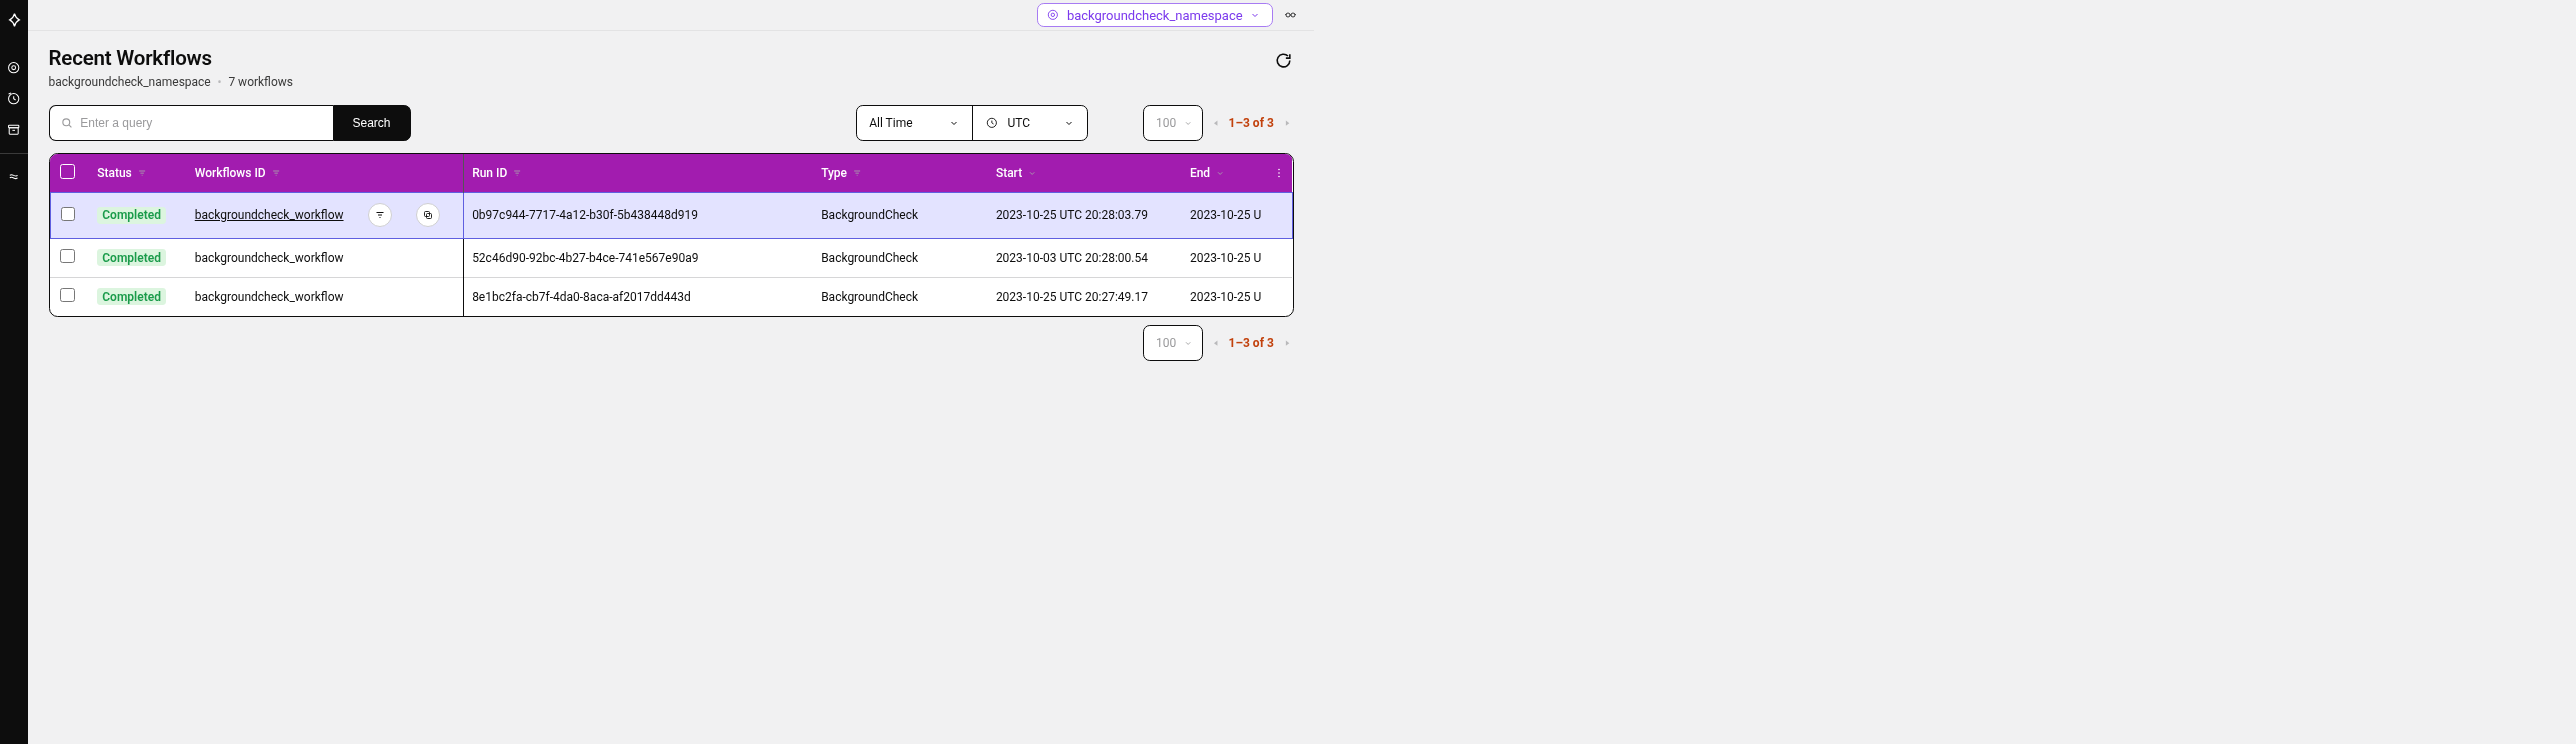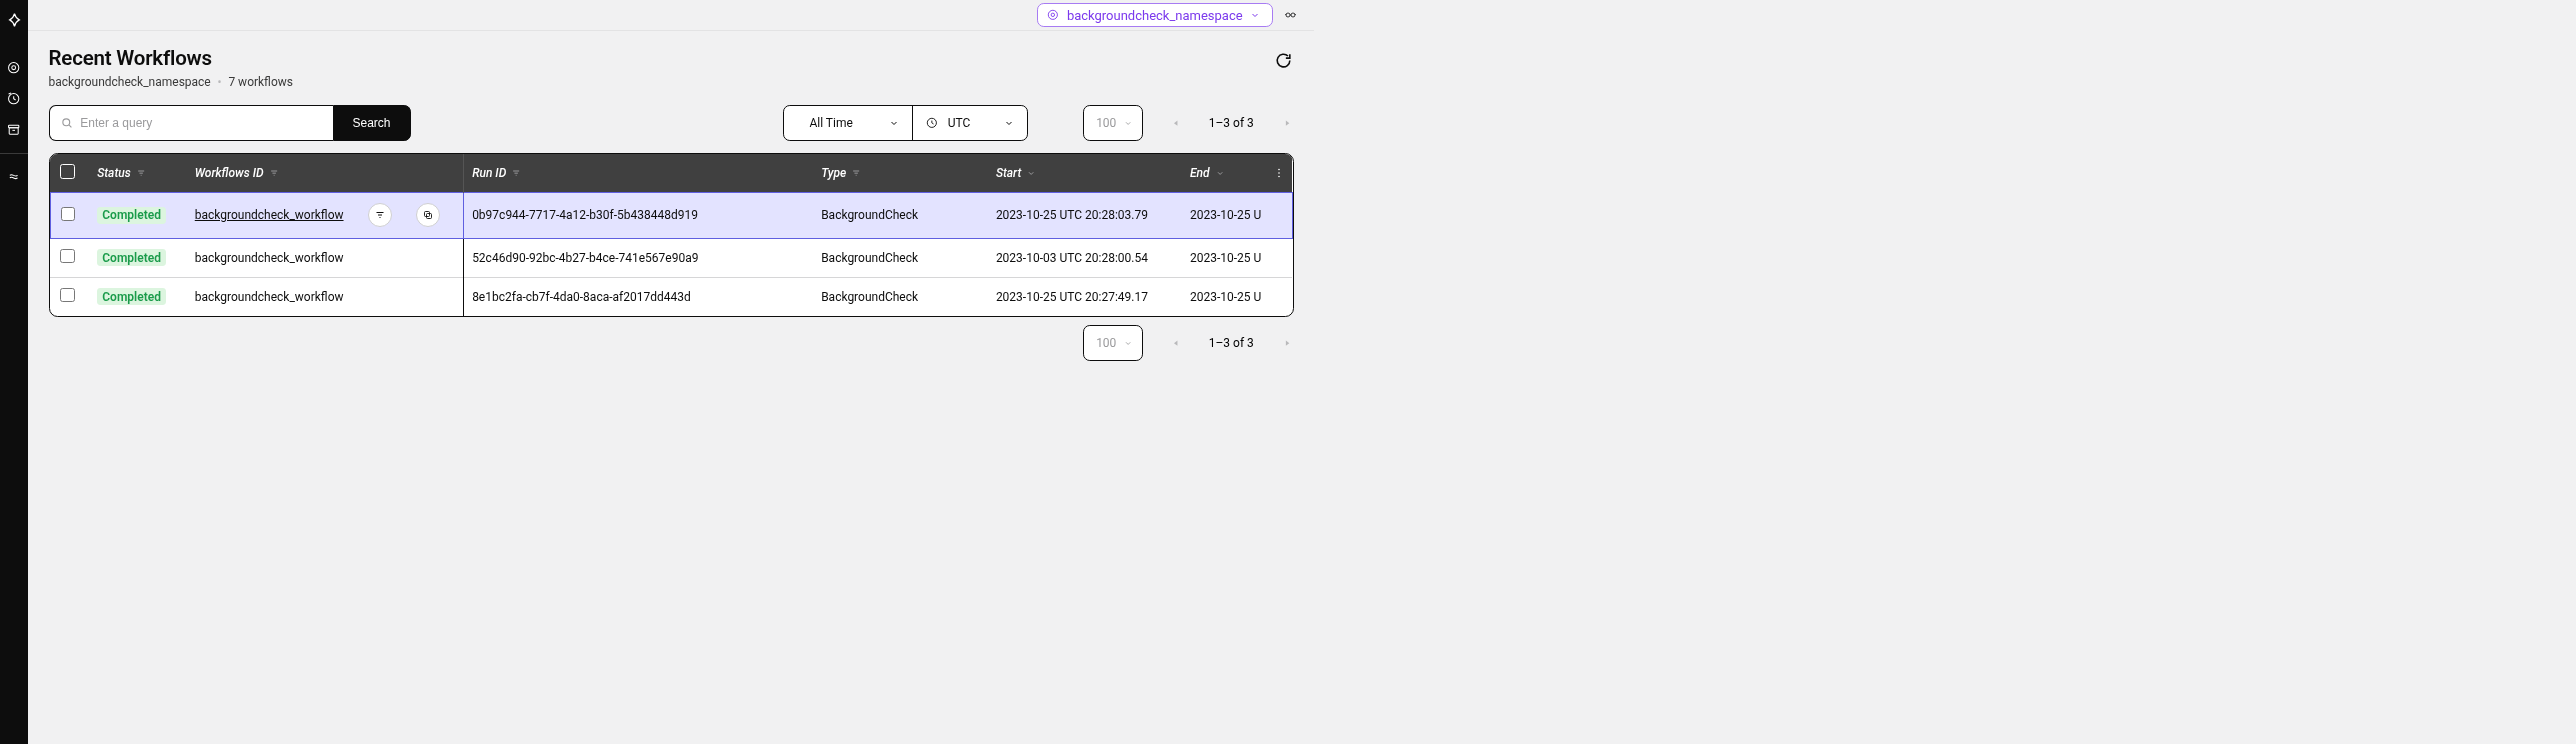--- a/index.html
+++ b/index.html
@@ -153,39 +153,38 @@
 
     .flex-gap { flex: 1; }
 
     .picker-group {
       display: flex;
       height: 36px;
       border: 0.9px solid #0d0d0d;
       border-radius: 6.8px;
       background: #fff;
       overflow: hidden;
-      padding-left: 13px;
     }
     .picker-cell {
       display: flex;
       align-items: center;
       padding: 0 12px;
       gap: 8.6px;
       font-size: 12px;
       cursor: pointer;
       border-right: 0.9px solid #0d0d0d;
     }
     .picker-cell:last-child { border-right: none; }
     .picker-cell .chev { margin-left: 24px; flex-shrink: 0; }
     .picker-cell.range .chev { margin-left: 27px; }
 
     .pager {
       display: flex;
       align-items: center;
-      gap: 26px;
+      gap: 6px;
       margin-left: 10.3px;
       padding-left: 45px;
     }
     .page-size {
       height: 36px;
       border: 1.3px solid #0d0d0d;
       border-radius: 6.8px;
       background: #fff;
       display: flex;
       align-items: center;
@@ -195,38 +194,37 @@
       color: #9a9a9c;
       cursor: pointer;
     }
     .page-size .chev { color: #9a9a9c; }
     .pager .nav-arrow {
       width: 13.7px; height: 13.7px;
       display: flex; align-items: center; justify-content: center;
       color: #b9b9bb;
       cursor: pointer;
     }
-    .pager .range-text { font-size: 12px; color: #000000; font-weight: 400; }
+    .pager .range-text { font-size: 12px; color: #c2410c; font-weight: 700; }
 
     
     .table-wrap {
       border: 1.3px solid #0d0d0d;
       border-radius: 8.6px;
       overflow: hidden;
       background: #fff;
     }
     table {
       width: 100%;
       border-collapse: collapse;
       table-layout: fixed;
     }
     thead {
-      background: #404040;
+      background: #a21caf;
       color: #fff;
-      font-style: italic;
     }
     th {
       text-align: left;
       font-weight: 500;
       font-size: 12px;
       padding: 10.3px 8.6px;
       position: relative;
     }
     th .th-inner {
       display: flex; align-items: center; gap: 5.1px;

